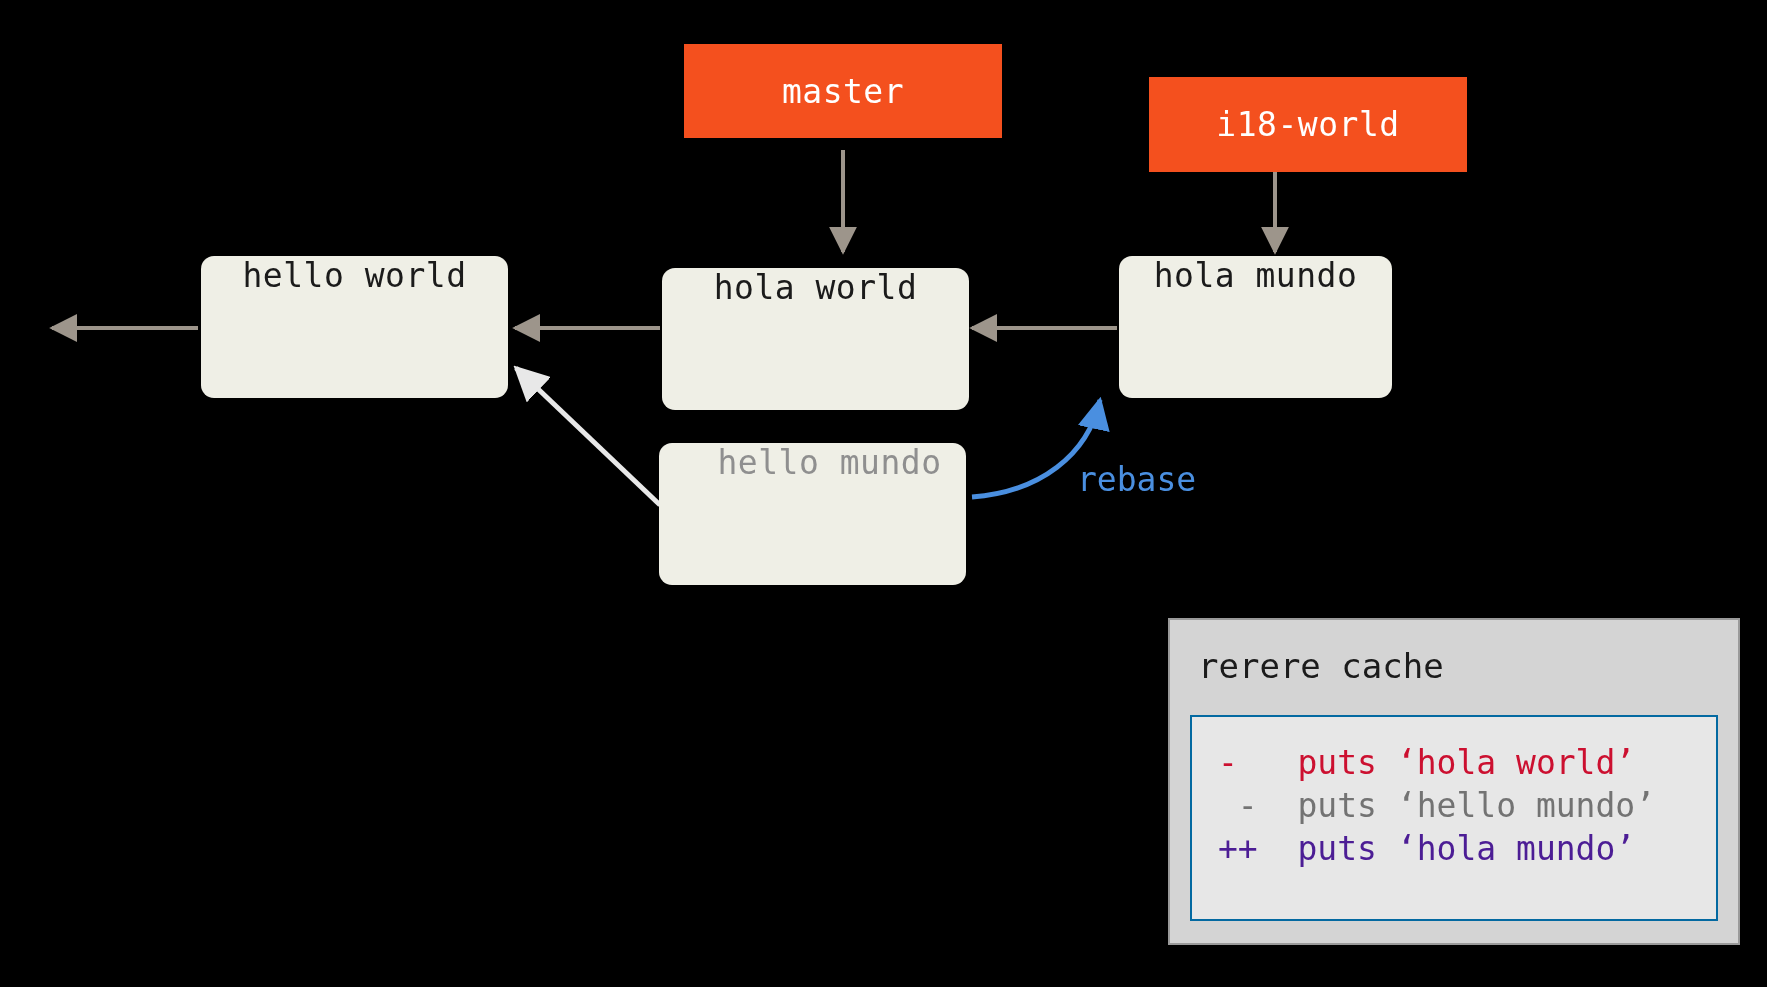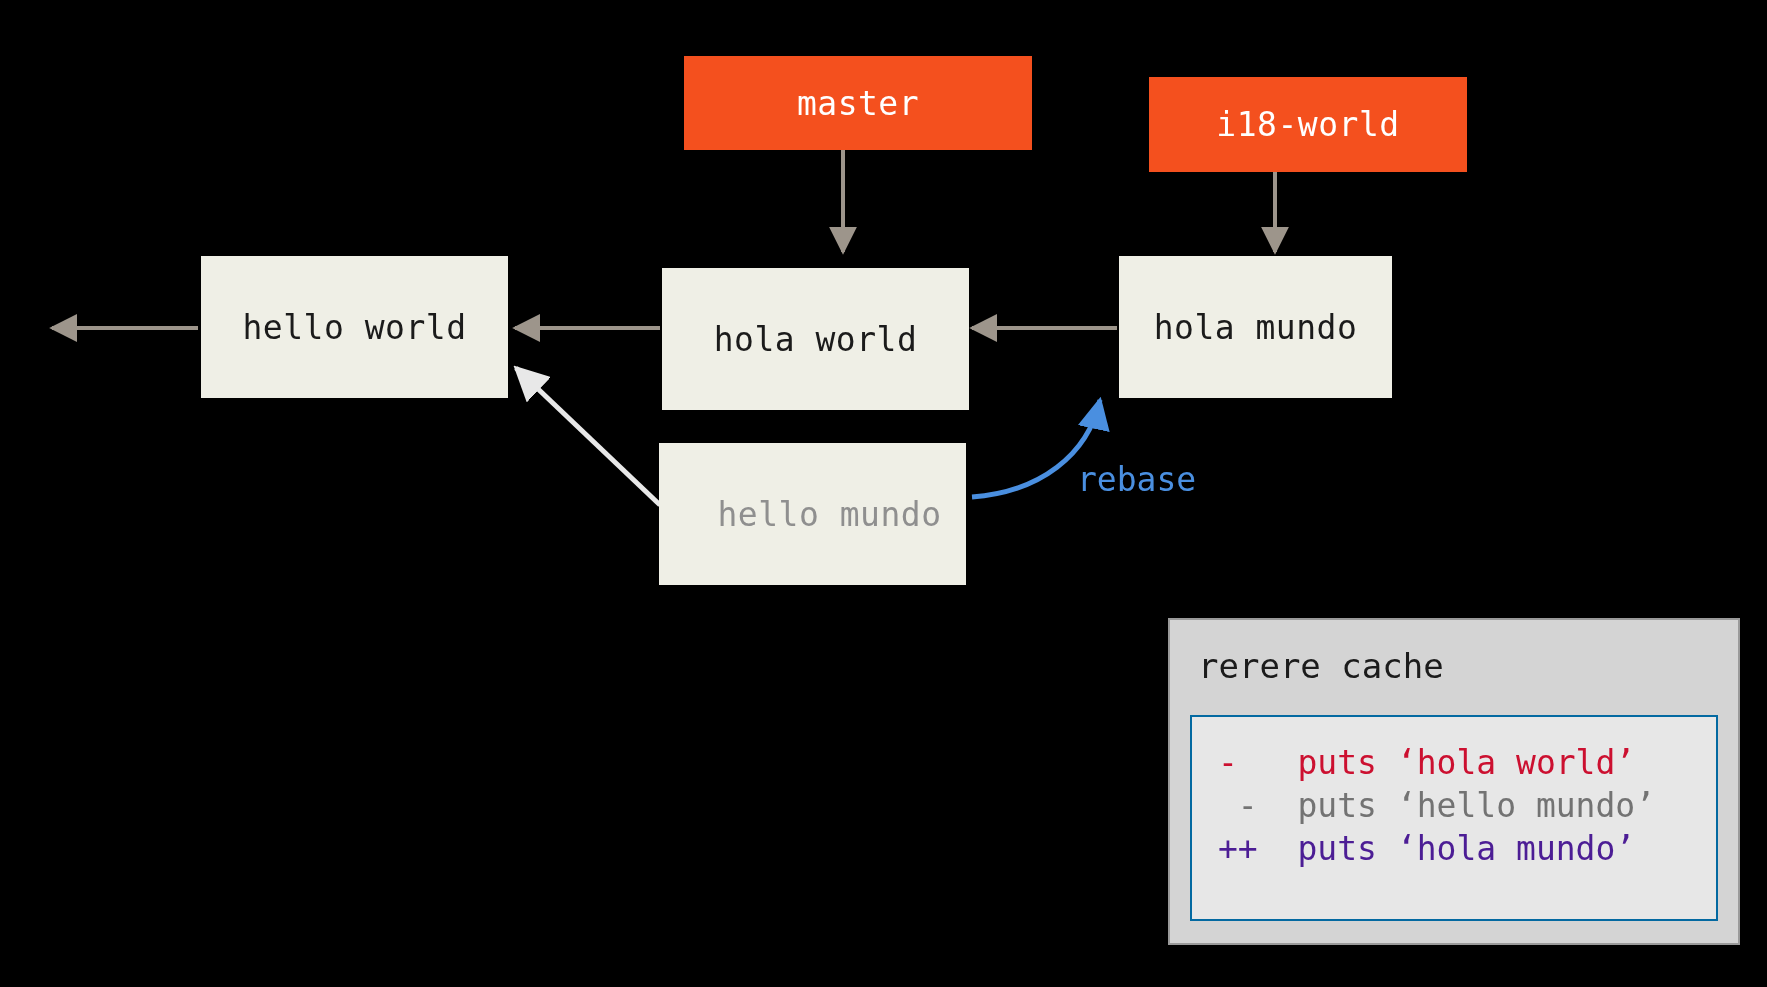--- a/index.html
+++ b/index.html
@@ -25,25 +25,26 @@
     display:flex; align-items:center; justify-content:center;
     color:#ffffff;
     font-size:33px;
     letter-spacing:0.5px;
     white-space:nowrap;
   }
 
   
   .commit {
     background:#efefe6;
-    display:flex; align-items:center; justify-content:center;
+    display:flex; justify-content:center;
     color:#1b1b1b;
     font-size:33px;
     letter-spacing:0.5px;
     white-space:nowrap;
+    border-radius:13px;
   }
   .commit.faded { color:#8f8f8f;padding-left:34px; }
 
   
   #arrows {
     position:absolute; left:0; top:0;
     width:1767px; height:987px;
     pointer-events:none;
   }
 
@@ -110,21 +111,21 @@
 
     <line x1="660" y1="328" x2="515" y2="328" stroke="#9d958b" stroke-width="4" marker-end="url(#mk-taupe)"></line>
 
     <line x1="198" y1="328" x2="52" y2="328" stroke="#9d958b" stroke-width="4" marker-end="url(#mk-taupe)"></line>
 
     <line x1="660" y1="505" x2="516" y2="368" stroke="#e8e8e8" stroke-width="5" marker-end="url(#mk-white)"></line>
 
     <path d="M 972 497 C 1040 492, 1088 455, 1100 400" fill="none" stroke="#4a8fe0" stroke-width="5" marker-end="url(#mk-blue)"></path>
   </svg>
 
-  <div class="abs branch" style="left:684px; top:56px; width:348px; height:94px;">
+  <div class="abs branch" style="left:684px; top:44px; width:318px; height:94px;">
     <span>master</span>
   </div>
 
   <div class="abs branch" style="left:1149px; top:48px; width:318px; height:95px;margin-top:29px;">
     <span>i18-world</span>
   </div>
 
   <div class="abs commit" style="left:201px; top:256px; width:307px; height:142px;">
     <span>hello world</span>
   </div>

